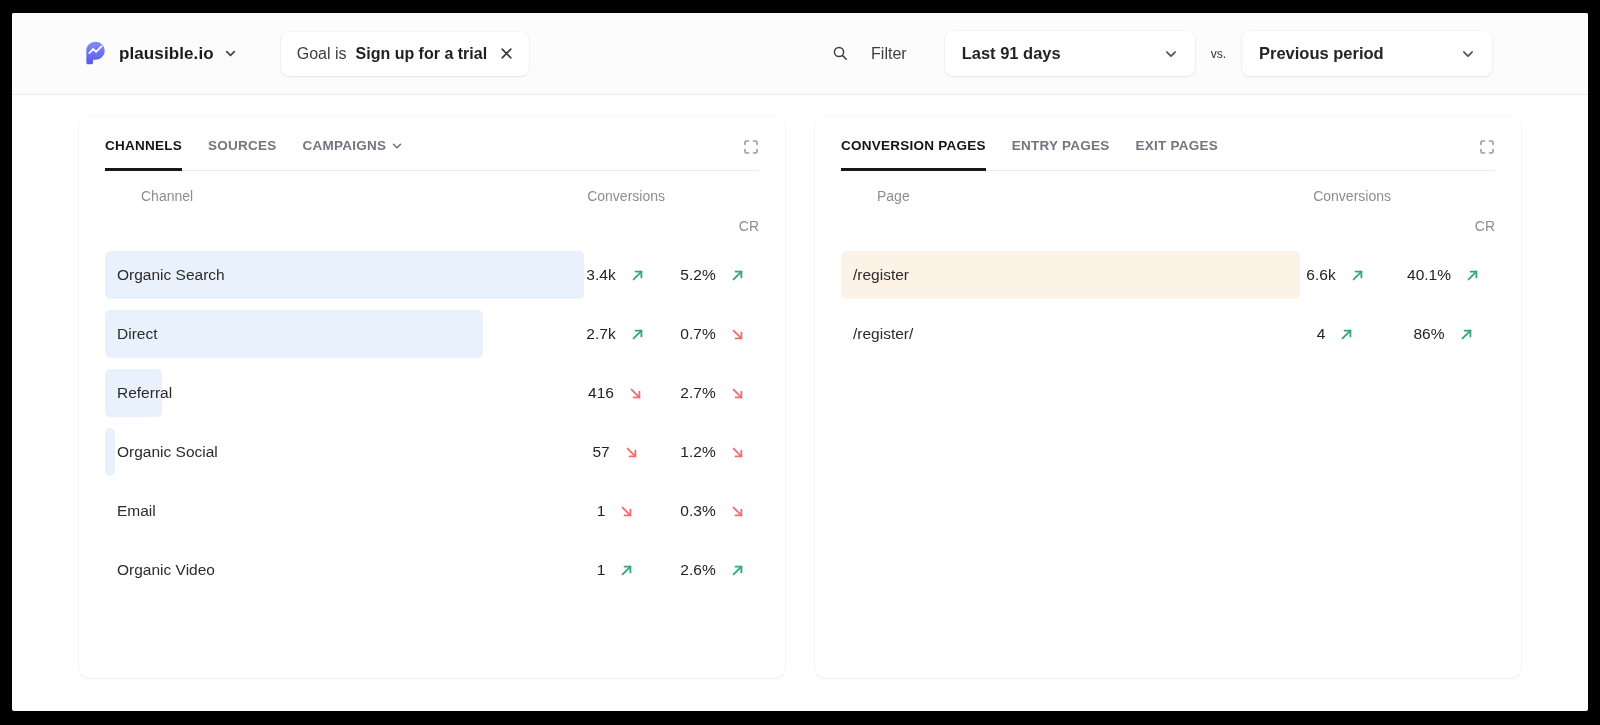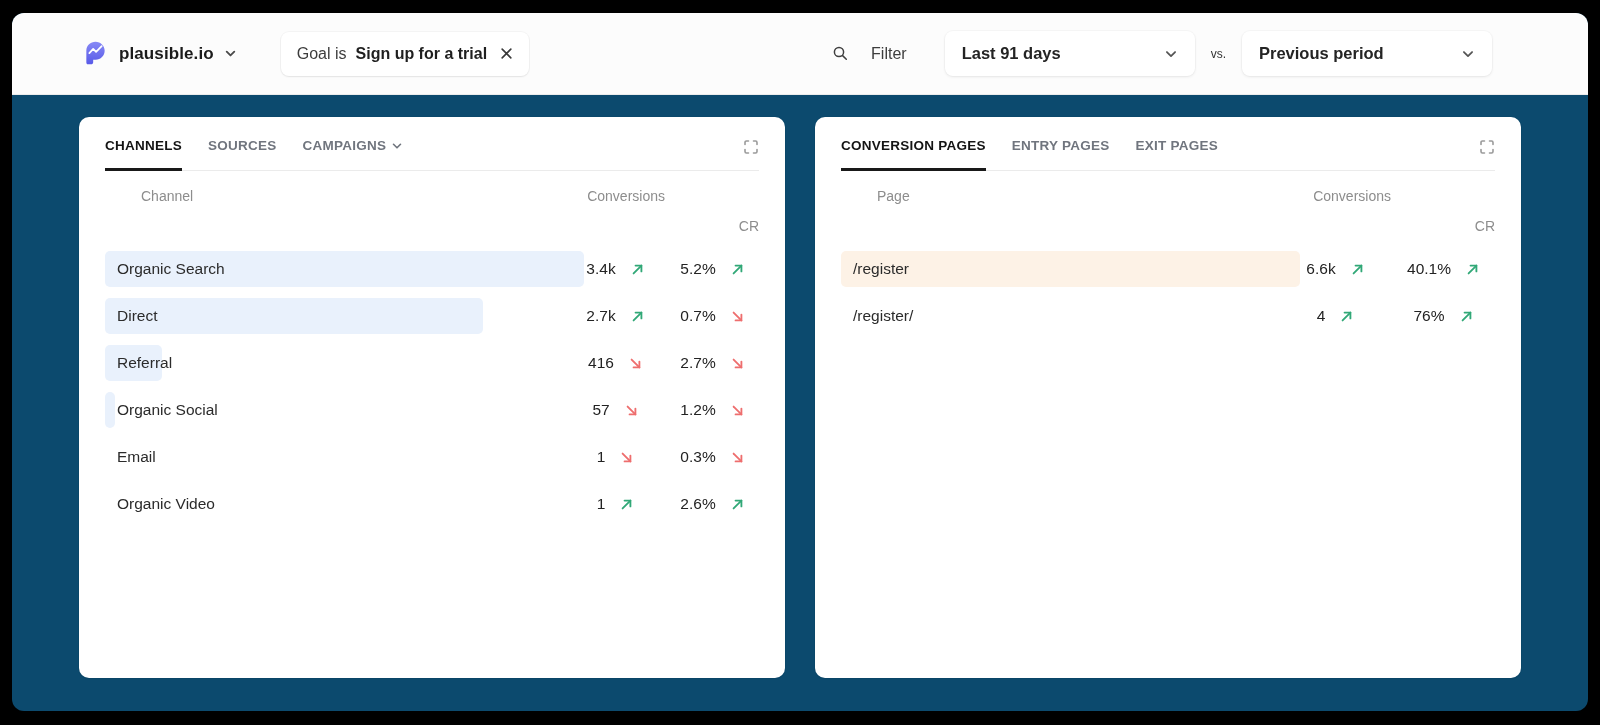--- a/index.html
+++ b/index.html
@@ -1,19 +1,19 @@
 <!DOCTYPE html>
 <html style="--brand: #6366f1; --bar-left: #e9f1fc; --bar-right: #fdf2e6; --trend-up: #31a877; --trend-down: #ee6e6e; --active-tab-underline: #191919;"><head>
 <meta charset="utf-8">
 <style>
   * { margin:0; padding:0; box-sizing:border-box; }
   html,body { width:1600px; height:725px; background:#000; font-family:"Liberation Sans", sans-serif; }
   .panel {
     position:absolute; left:12px; top:13px; right:12px; bottom:14px;
-    background:#0c4a6e; border-radius:12px; overflow:hidden;
+    background:#ffffff; border-radius:2px; overflow:hidden;
   }
   
   .topbar {
     height:82px; background:#fcfcfc; border-bottom:1px solid #ececec;
     display:flex; align-items:center; padding:0 96px 0 70px;
   }
   .site-group { display:flex; align-items:center; gap:10px; cursor:pointer; }
   .site-name { font-size:17px; font-weight:700; color:#1b1b1b; letter-spacing:.1px; }
   .chev { color:#4b4b4b; display:flex; align-items:center; }
   .goal-chip {
@@ -49,21 +49,21 @@
   }
   .tab.active { color:#141414; border-bottom-color:#191919; }
   .expand-btn { margin-left:auto; cursor:pointer; padding-top:1px; }
   .cols { display:flex; margin-top:17px; font-size:14px; color:#8d8d8d; }
   .cols .c-name { flex:1;margin-left:36px; }
   .c-conv, .c-cr { text-align:right; }
   .card-left  { --metrics:175px; --bar:var(--bar-left, #e9f1fc); --c-conv:100px; --c-cr:94px; }
   .card-right { --metrics:195px; --bar:var(--bar-right,#fdf2e6); --c-conv:112px; --c-cr:104px; }
   .c-conv { width:var(--c-conv);text-align:right; } .c-cr { width:var(--c-cr);margin-top:30px; }
   .rows { margin-top:6px; }
-  .row { position:relative; height:36px; margin-top:11px; display:flex; align-items:center; }
+  .row { position:relative; height:48px; margin-top:11px; display:flex; align-items:center; }
   .bar { position:absolute; left:0; top:0; height:100%; border-radius:5px; background:var(--bar); }
   .row .name { position:relative; flex:1; padding-left:12px; font-size:15.5px; color:#2b2b2b; }
   .metric {
     position:relative; display:flex; justify-content:center; align-items:center; gap:15px;
     font-size:15.5px; color:#232323;
   }
   .metric.m-conv { width:var(--c-conv); } .metric.m-cr { width:var(--c-cr); }
   .trend { display:flex; align-items:center; }
   .trend-up   { color:var(--trend-up,#31a877); }
   .trend-down { color:var(--trend-down,#ee6e6e); }
@@ -344,21 +344,21 @@
           <span class="metric m-conv">
               <span>4</span>
               <span class="trend trend-up">
                 <svg width="13" height="13" viewBox="0 0 12 12" fill="none" stroke="currentColor" stroke-width="1.7" stroke-linecap="round" stroke-linejoin="round">
                   <path d="M2.4 9.6 L9.6 2.4"></path>
                   <path d="M4.2 2.4 H9.6 V7.8"></path>
                 </svg>
               </span>
             </span>
           <span class="metric m-cr">
-              <span>76%</span>
+              <span>86%</span>
               <span class="trend trend-up">
                 <svg width="13" height="13" viewBox="0 0 12 12" fill="none" stroke="currentColor" stroke-width="1.7" stroke-linecap="round" stroke-linejoin="round">
                   <path d="M2.4 9.6 L9.6 2.4"></path>
                   <path d="M4.2 2.4 H9.6 V7.8"></path>
                 </svg>
               </span>
             </span>
         </div>
       </div>
     </div>

